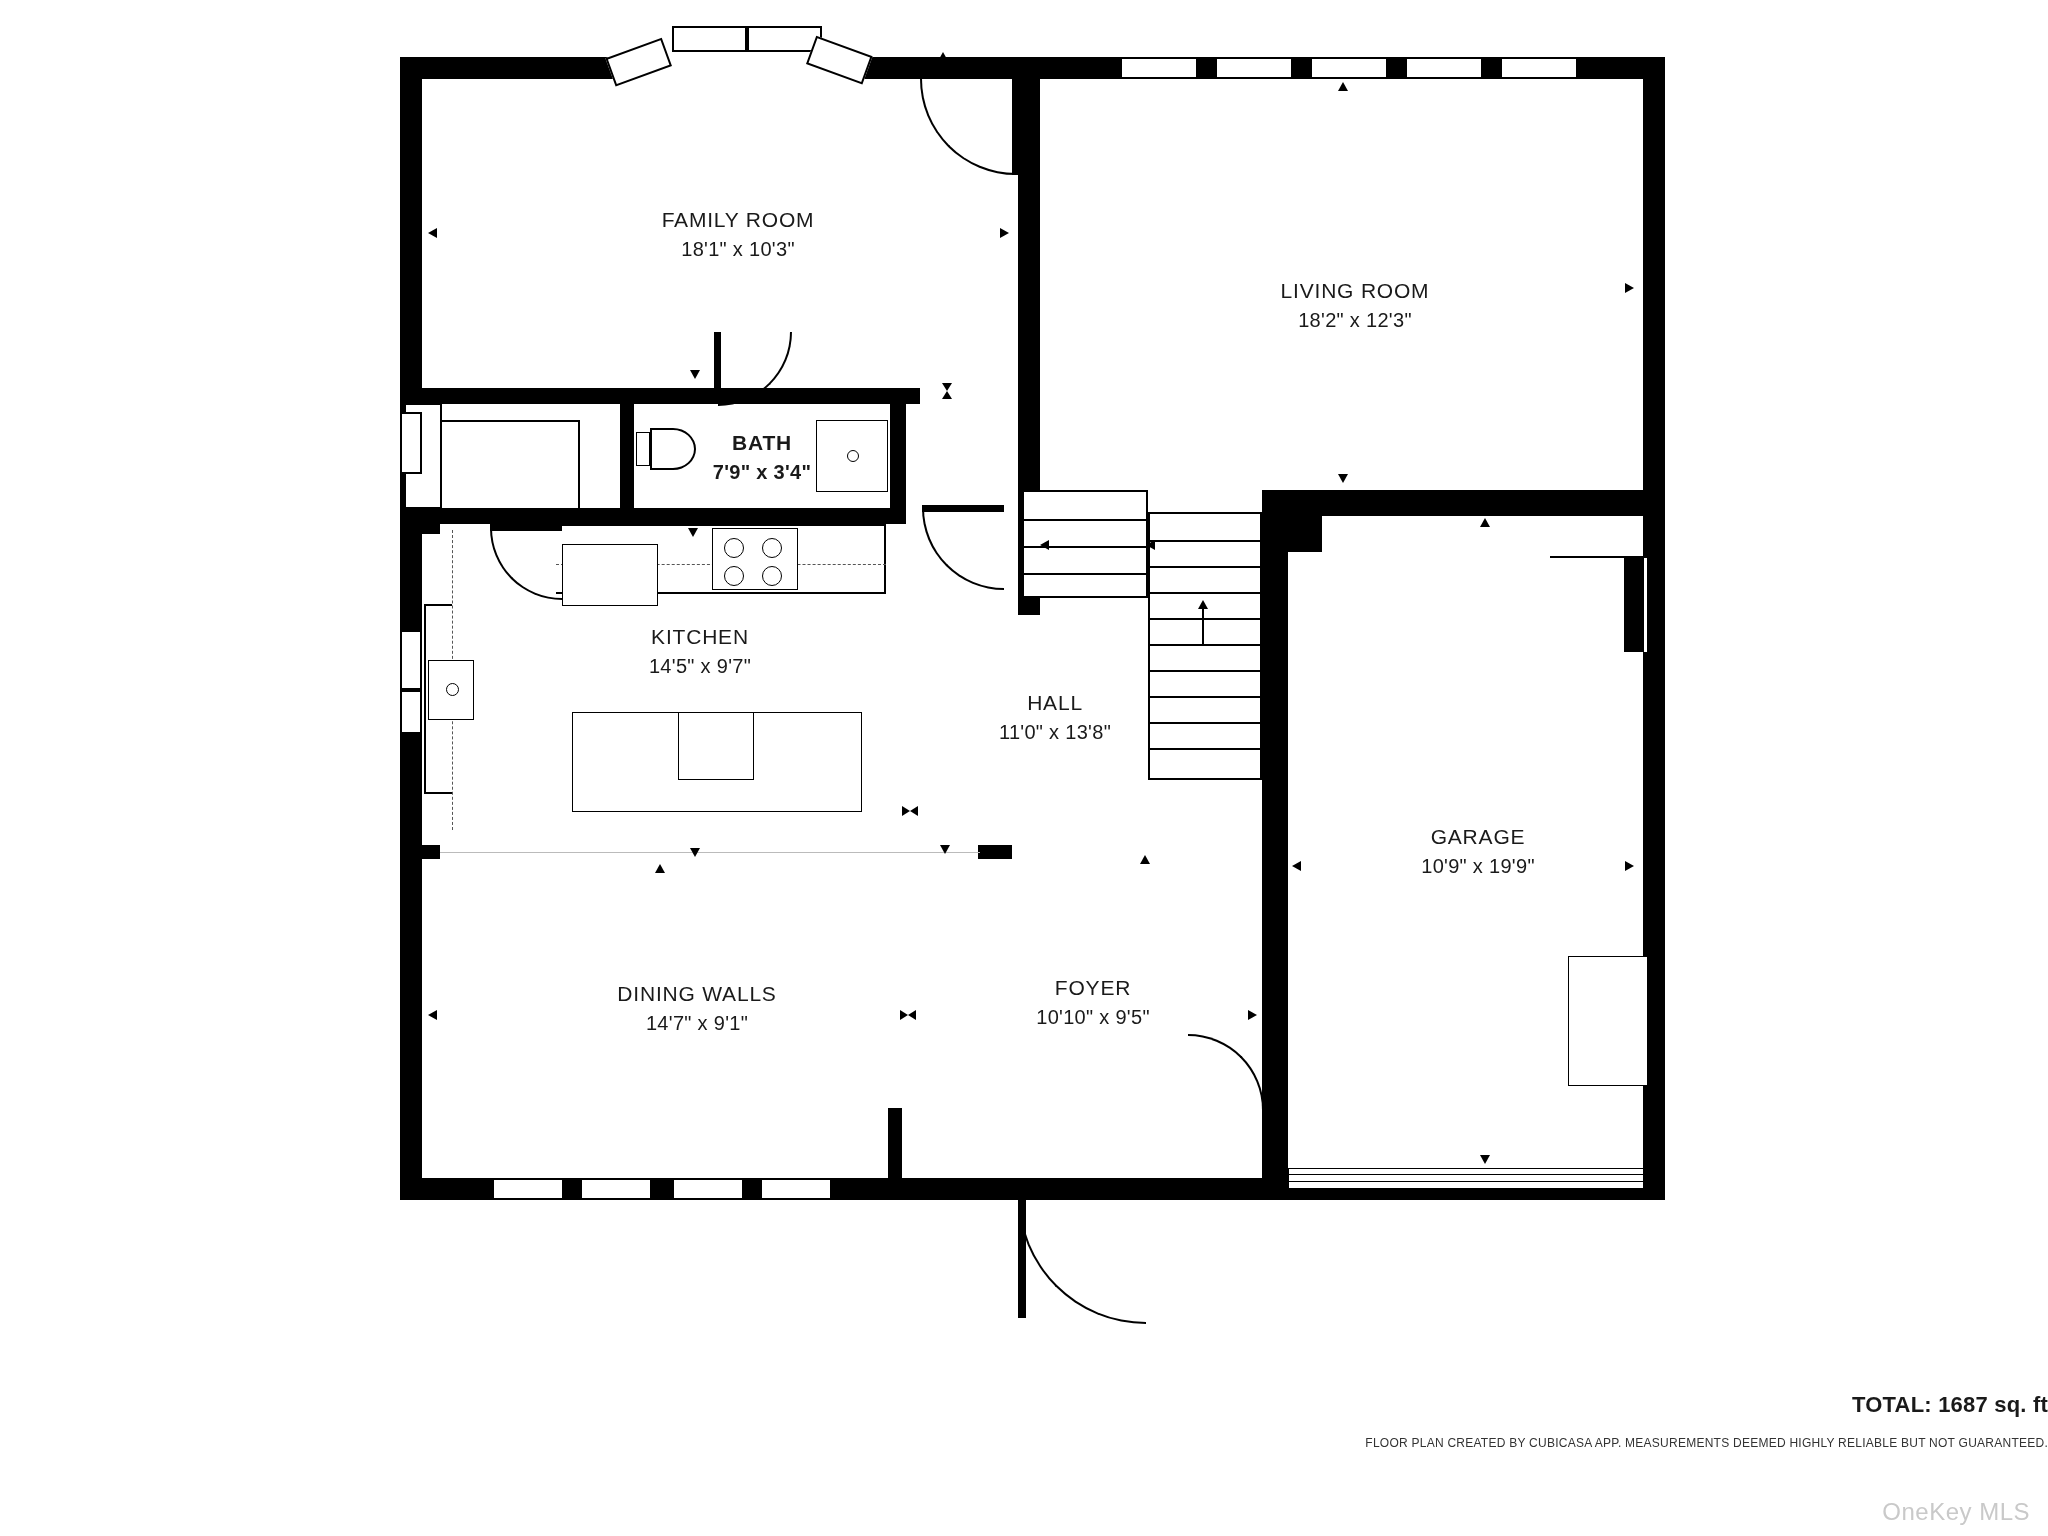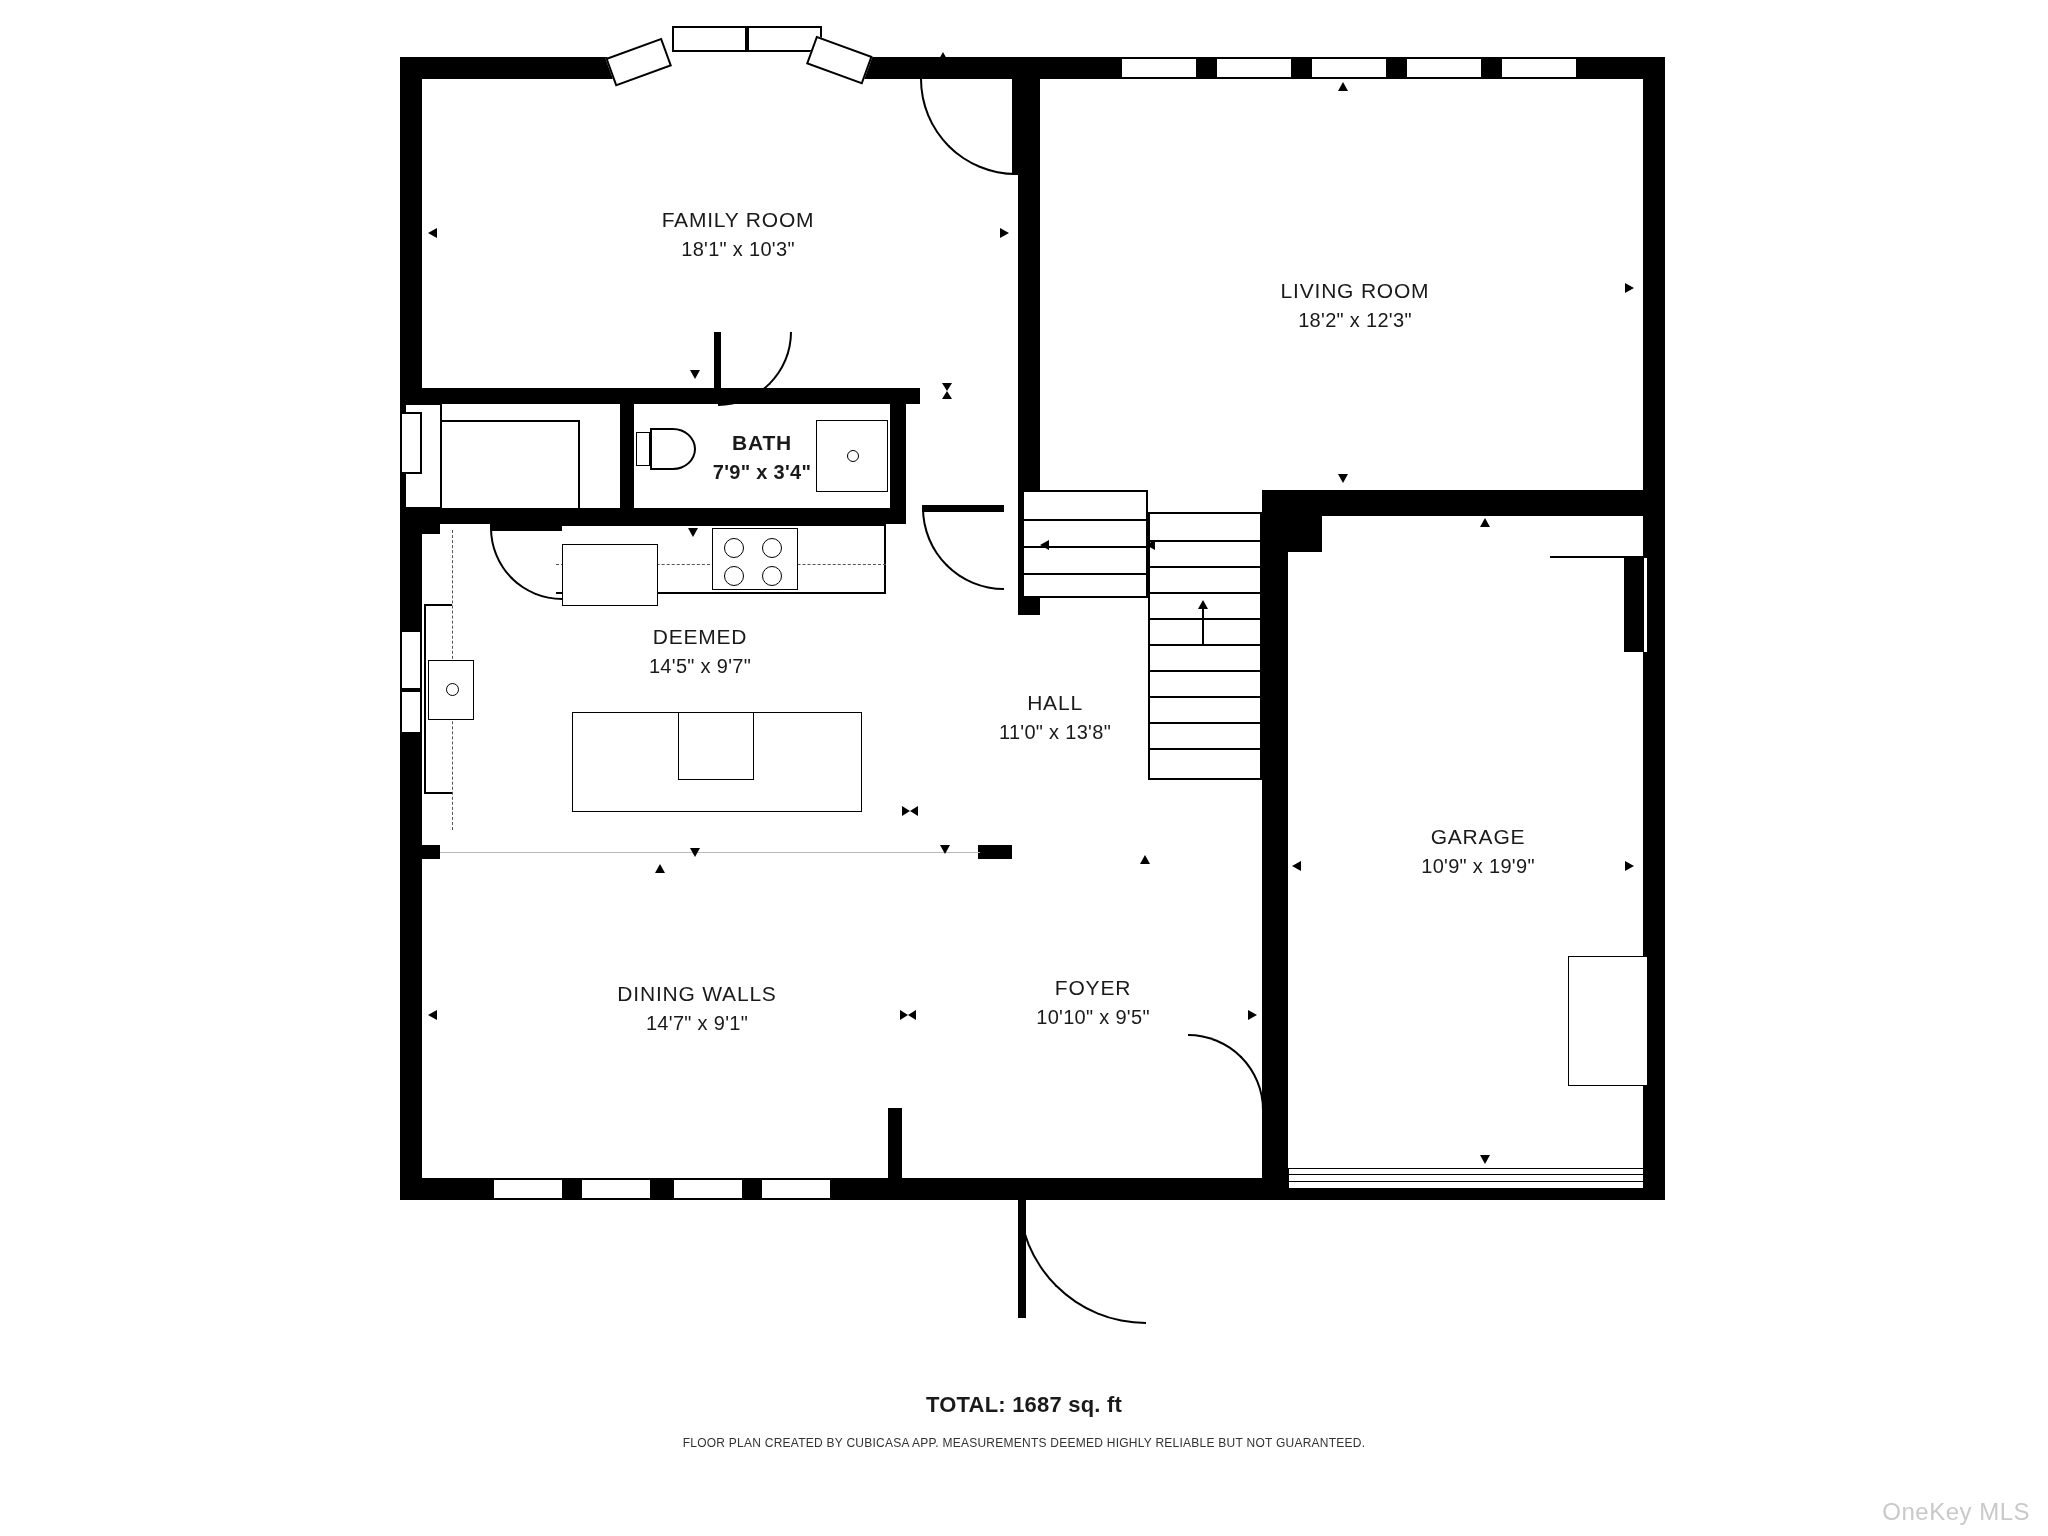--- a/index.html
+++ b/index.html
@@ -162,21 +162,21 @@
     border-right: 5.5px solid transparent;
   }
   .bowtie-v::before { top: 0; border-top: 8px solid #000; }
   .bowtie-v::after  { bottom: 0; border-bottom: 8px solid #000; }
 
   
   .footer {
     position: absolute;
     left: 0;
     width: 2048px;
-    text-align: center;
+    text-align: right;
   }
   .footer-total {
     font-size: 22px;
     font-weight: bold;
     letter-spacing: 0.2px;
   }
   .footer-line {
     font-size: 21px;
     letter-spacing: 0.1px;
     margin-top: 6px;
@@ -407,21 +407,21 @@
     <div class="name">LIVING ROOM</div>
     <div class="dims">18'2" x 12'3"</div>
   </div>
 
   <div class="room-label" style="left:762px; top:428px;font-weight:bold;">
     <div class="name">BATH</div>
     <div class="dims">7'9" x 3'4"</div>
   </div>
 
   <div class="room-label" style="left:700px; top:622px;">
-    <div class="name">DEEMED</div>
+    <div class="name">KITCHEN</div>
     <div class="dims">14'5" x 9'7"</div>
   </div>
 
   <div class="room-label" style="left:1055px; top:688px;">
     <div class="name">HALL</div>
     <div class="dims">11'0" x 13'8"</div>
   </div>
 
   <div class="room-label" style="left:1478px; top:822px;">
     <div class="name">GARAGE</div>

